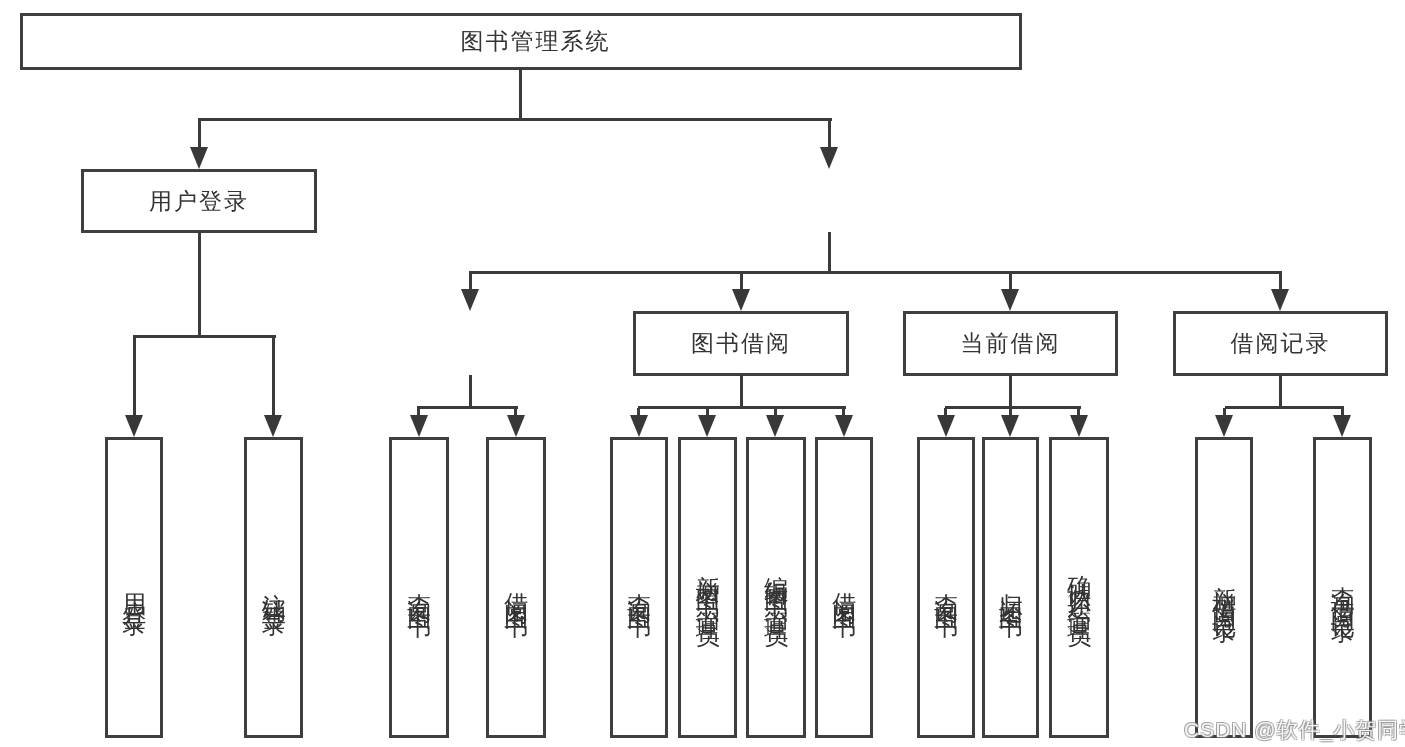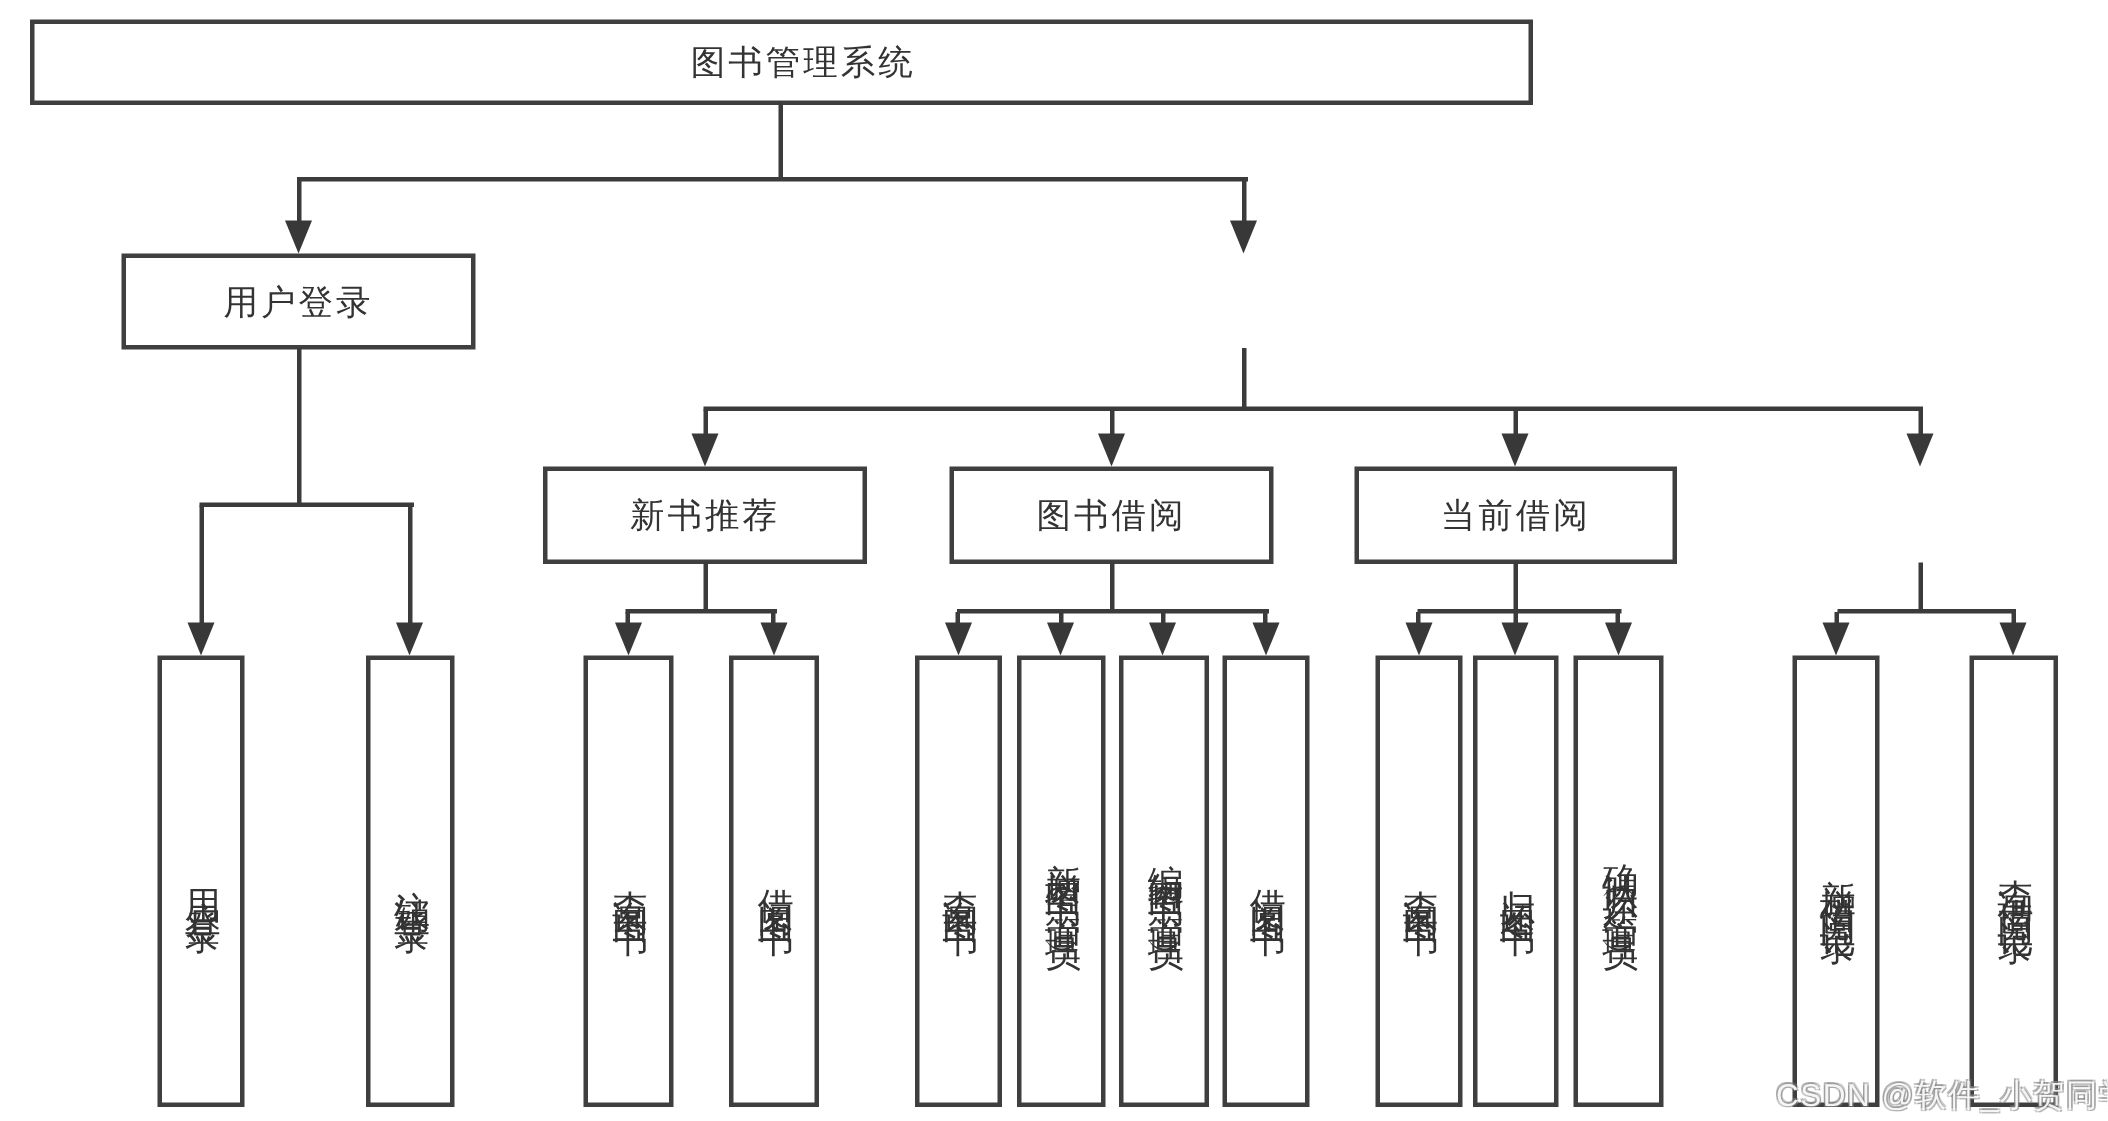--- a/index.html
+++ b/index.html
@@ -37,28 +37,28 @@
 
   <div class="box hbox" style="left:20px;top:13px;width:1002px;height:57px;padding-left:29px;">
     <span>图书管理系统</span>
   </div>
 
   <div class="box hbox" style="left:81px;top:169px;width:236px;height:64px;">
     <span>用户登录</span>
   </div>
 
 
-  <div class="box hbox" style="left:362px;top:311px;width:216px;height:65px;">
-    <span>新书推荐</span>
-  </div>
   <div class="box hbox" style="left:903px;top:311px;width:215px;height:65px;">
     <span>当前借阅</span>
   </div>
   <div class="box hbox" style="left:633px;top:311px;width:216px;height:65px;">
     <span>图书借阅</span>
+  </div>
+  <div class="box hbox" style="left:1173px;top:311px;width:215px;height:65px;">
+    <span>借阅记录</span>
   </div>
 
   <div class="box vbox" style="left:105px;top:437px;width:58px;height:301px;">
     <span>用户登录</span>
   </div>
   <div class="box vbox" style="left:244px;top:437px;width:59px;height:301px;">
     <span>注销登录</span>
   </div>
 
   <div class="box vbox" style="left:389px;top:437px;width:60px;height:301px;">

